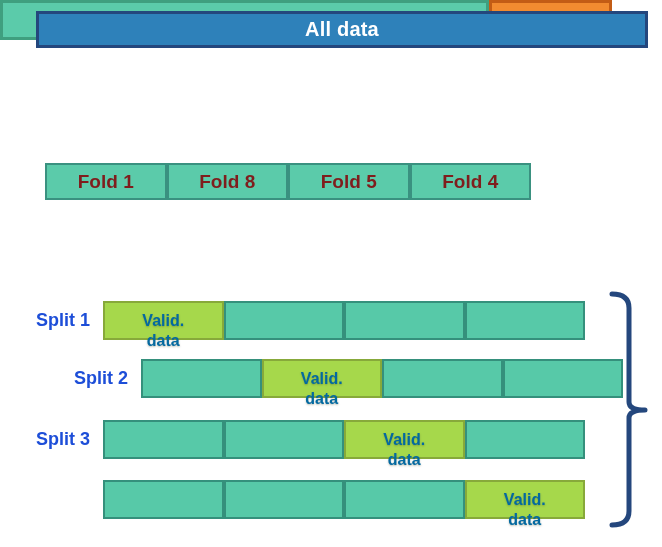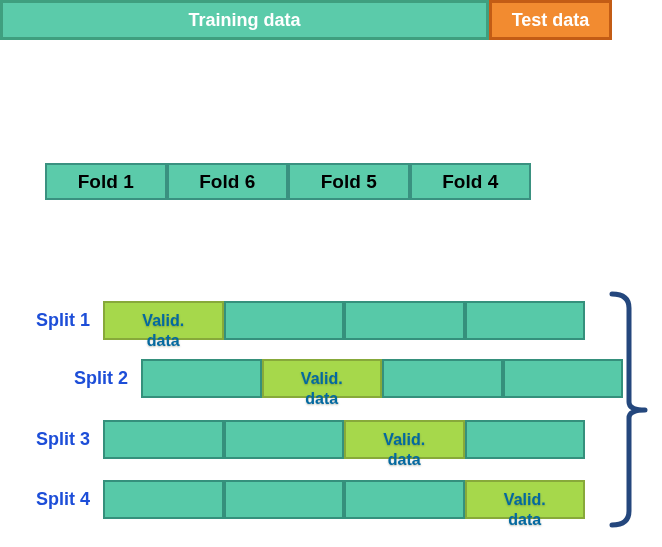--- a/index.html
+++ b/index.html
@@ -23,21 +23,21 @@
   .test{
     flex:1 1 auto;box-sizing:border-box;background:#f28b30;border:3px solid #c35c15;
     display:flex;align-items:center;justify-content:center;
     color:#ffffff;font-size:18px;
   }
   
   .folds{position:absolute;left:45px;top:163px;width:486px;height:37px;display:flex;}
   .fold-cell{
     flex:1 1 0;box-sizing:border-box;background:#5bcbaa;border:2px solid #3a9180;
     display:flex;align-items:center;justify-content:center;
-    color:#000000;font-size:19px;
+    color:#7f1d1d;font-size:19px;
   }
   
   .split-row{position:absolute;left:0;width:662px;height:39px;}
   .split-row.r0{top:301px;} .split-row.r1{top:359px;margin-left:38px;}
   .split-row.r2{top:420px;padding-left:36px;} .split-row.r3{top:480px;}
   .split-label{
     position:absolute;left:0;top:0;width:90px;height:39px;
     display:flex;align-items:center;justify-content:flex-end;
     color:#1d4ed8;font-size:18px;
   }
@@ -55,36 +55,39 @@
   }
   .split-cell.valid .valid-label{display:block;}
   
   .brace{position:absolute;left:600px;top:288px;width:55px;height:250px;}
 </style>
 </head>
 <body>
 
 <div class="canvas">
 
+  <div class="bar all-data">
+    <span>All data</span>
+  </div>
 
   <div class="train-test">
     <div class="training">
       <span>Training data</span>
     </div>
     <div class="test">
       <span>Test data</span>
     </div>
   </div>
 
   <div class="folds">
     <div class="fold-cell">
       <span>Fold 1</span>
     </div>
     <div class="fold-cell">
-      <span>Fold 6</span>
+      <span>Fold 8</span>
     </div>
     <div class="fold-cell">
       <span>Fold 5</span>
     </div>
     <div class="fold-cell">
       <span>Fold 4</span>
     </div>
   </div>
 
   <div class="split-row r0">
@@ -144,21 +147,20 @@
           <div>data</div>
         </div>
       </div>
       <div class="split-cell">
         
       </div>
     </div>
   </div>
 
   <div class="split-row r3">
-    <div class="split-label">Split 4</div>
     <div class="split-cells">
       <div class="split-cell">
         
       </div>
       <div class="split-cell">
         
       </div>
       <div class="split-cell">
         
       </div>

